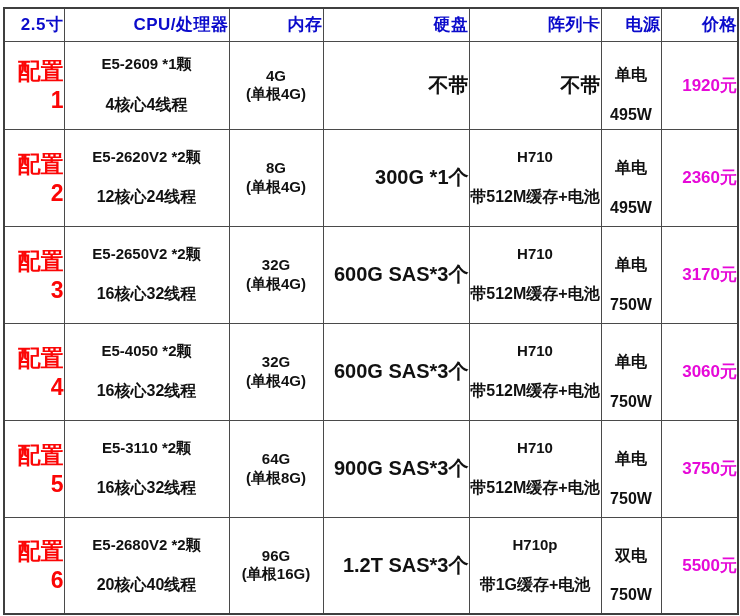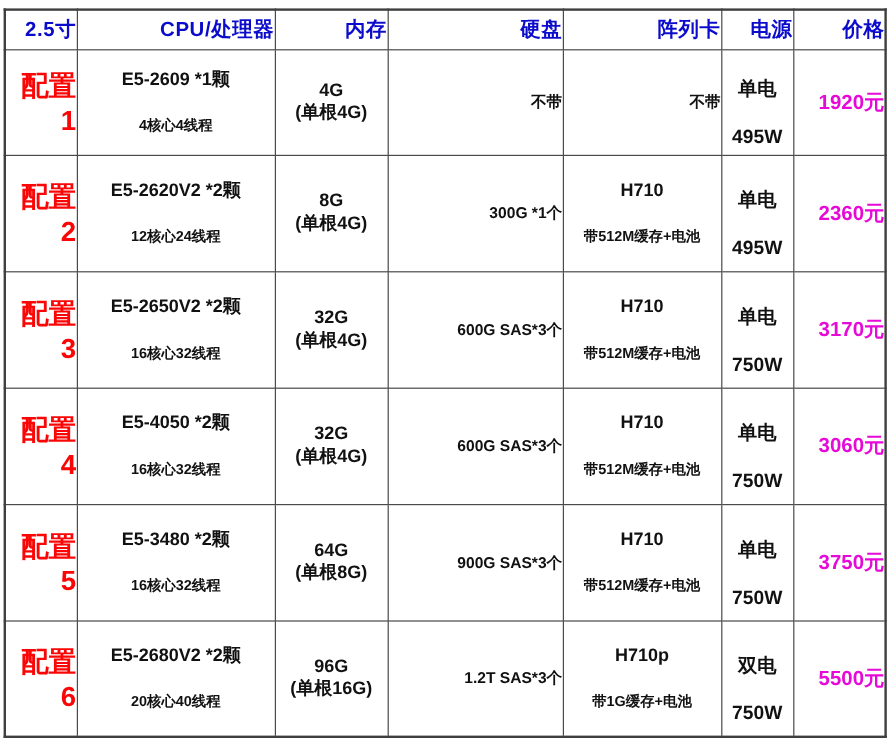--- a/index.html
+++ b/index.html
@@ -44,23 +44,23 @@
   }
   .stack {
     display: flex;
     flex-direction: column;
     align-items: center;
     justify-content: center;
     gap: 2px;
     height: 100%;
   }
   .main { font-size: 15px; line-height: 1.1; }
-  .sub  { font-size: 12px; line-height: 1.1; margin-top: 21px; }
+  .sub  { font-size: 16px; line-height: 1.1; margin-top: 21px; }
   .big  { font-size: 16px; line-height: 1.1; margin-top: 20px; }
-  td.disk { font-size: 13px; }
+  td.disk { font-size: 20px; }
 </style>
 </head>
 <body>
 
 <table class="spec">
   <colgroup>
     <col style="width:60px">
       <col style="width:165px">
       <col style="width:94px">
     <col style="width:146px">
@@ -193,21 +193,21 @@
           <div class="big">750W</div>
         </div>
       </td>
       <td class="price">3060元</td>
     </tr>
 
     <tr class="rn">
       <td class="config">配置5</td>
       <td>
         <div class="stack">
-          <div class="main">E5-3480 *2颗</div>
+          <div class="main">E5-3110 *2颗</div>
           <div class="sub">16核心32线程</div>
         </div>
       </td>
       <td>
         <div class="stack">
           <div class="main">64G</div>
           <div class="main">(单根8G)</div>
         </div>
       </td>
       <td class="disk">900G SAS*3个</td>

